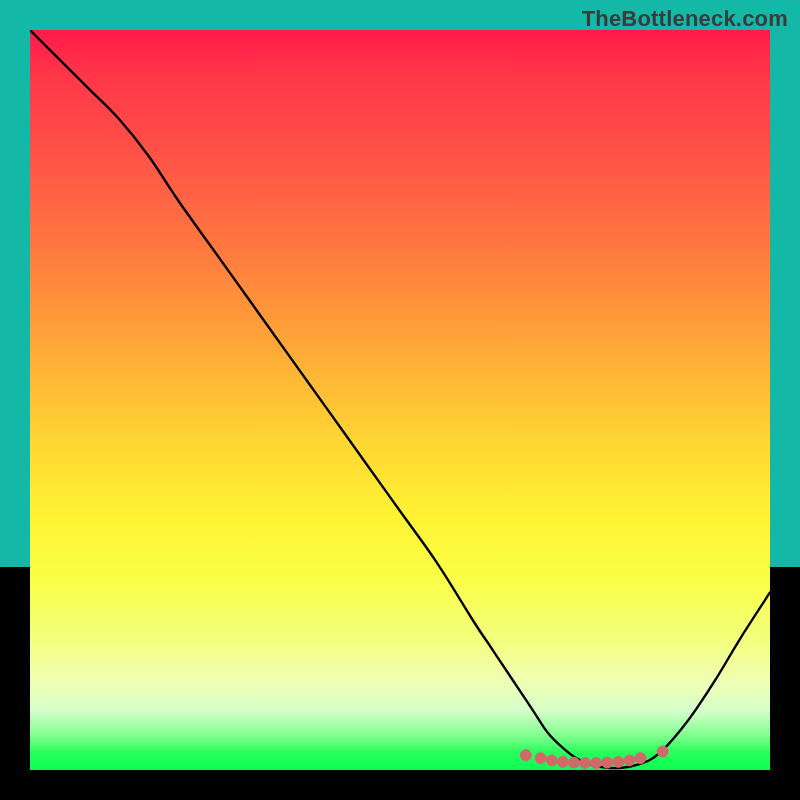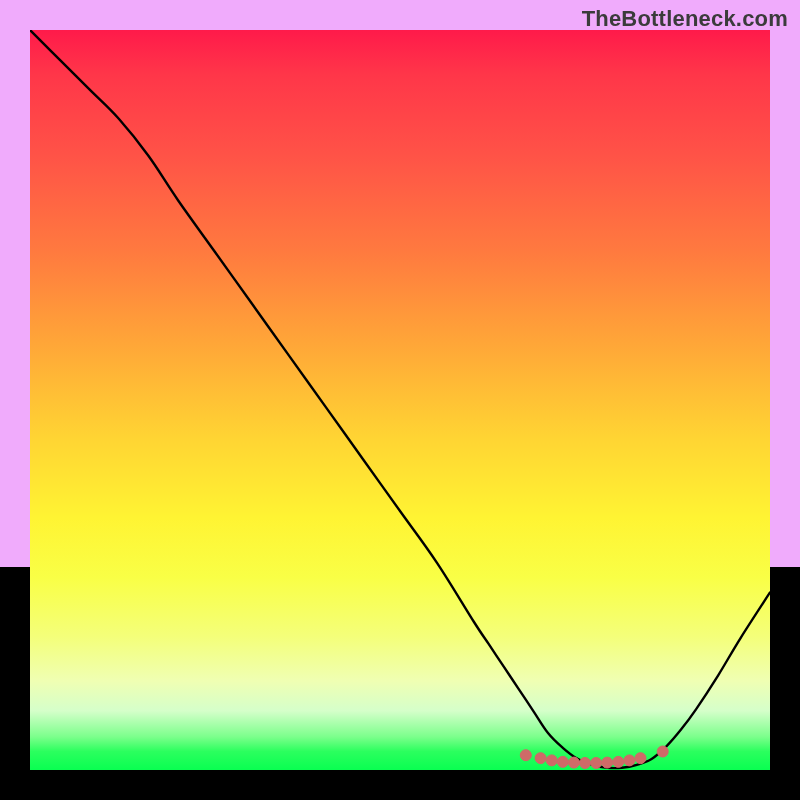--- a/index.html
+++ b/index.html
@@ -8,21 +8,21 @@
     width: 800px;
     height: 800px;
     background: #000;
     overflow: hidden;
     font-family: Arial, Helvetica, sans-serif;
   }
   .frame {
     position: relative;
     width: 800px;
     height: 567px;
-    background: #f0abfc;
+    background: #14b8a6;
   }
   .watermark {
     position: absolute;
     top: 6px;
     right: 12px;
     color: #3b3b3b;
     font-size: 22px;
     font-weight: 600;
     letter-spacing: 0.2px;
     z-index: 10;

